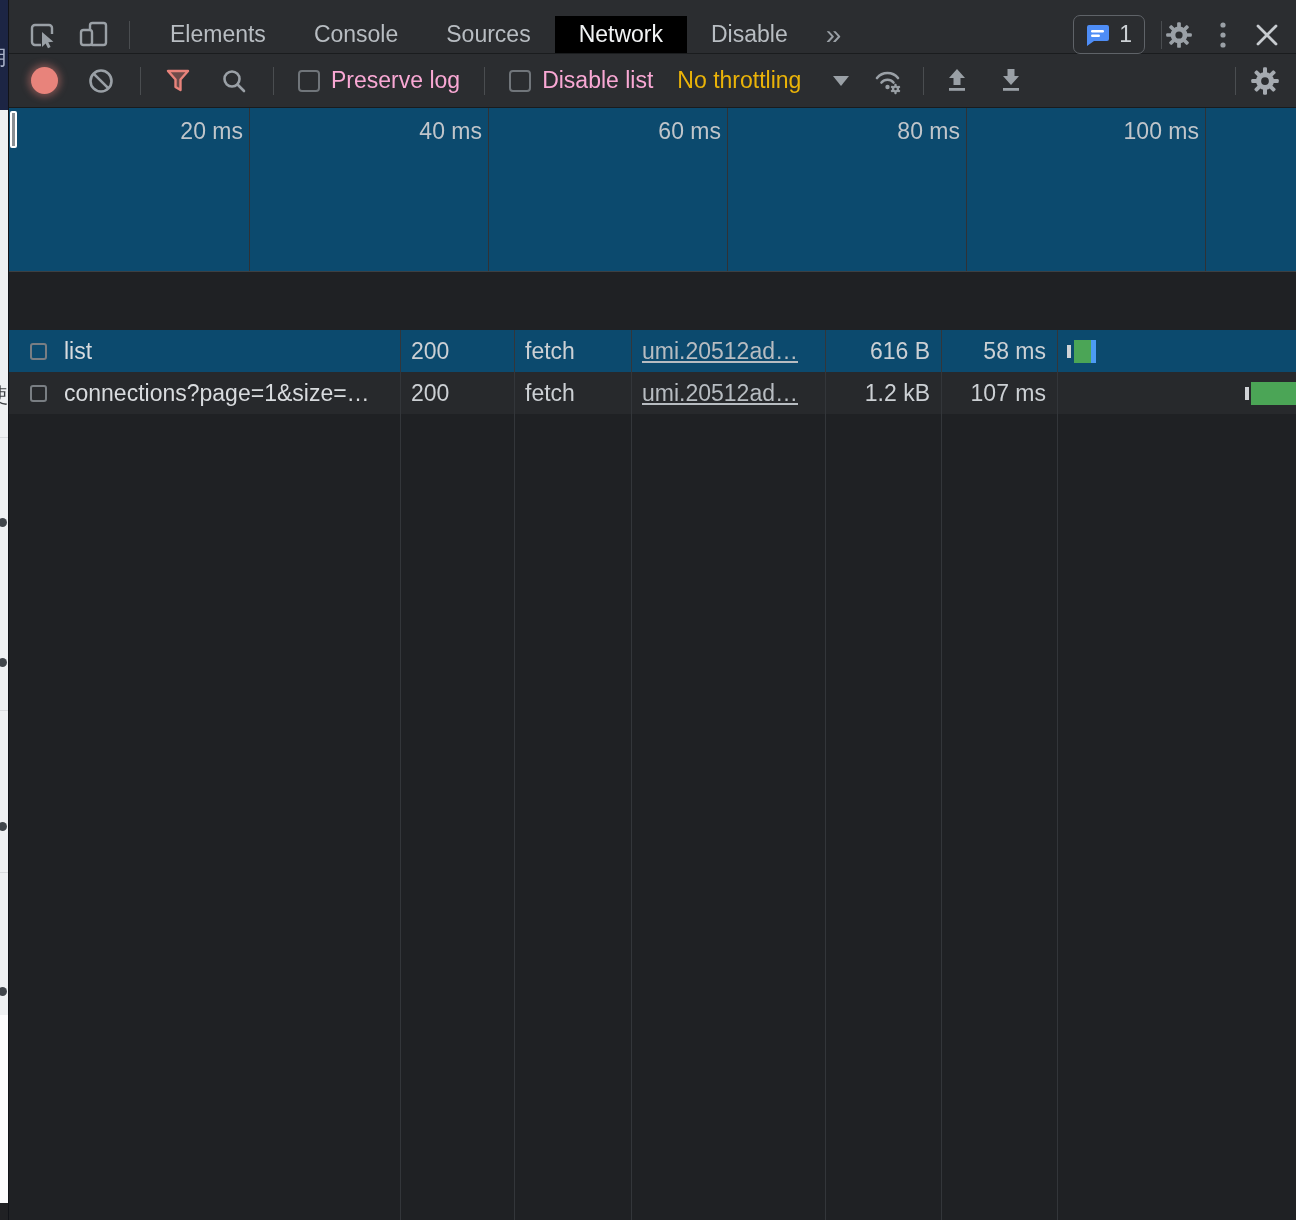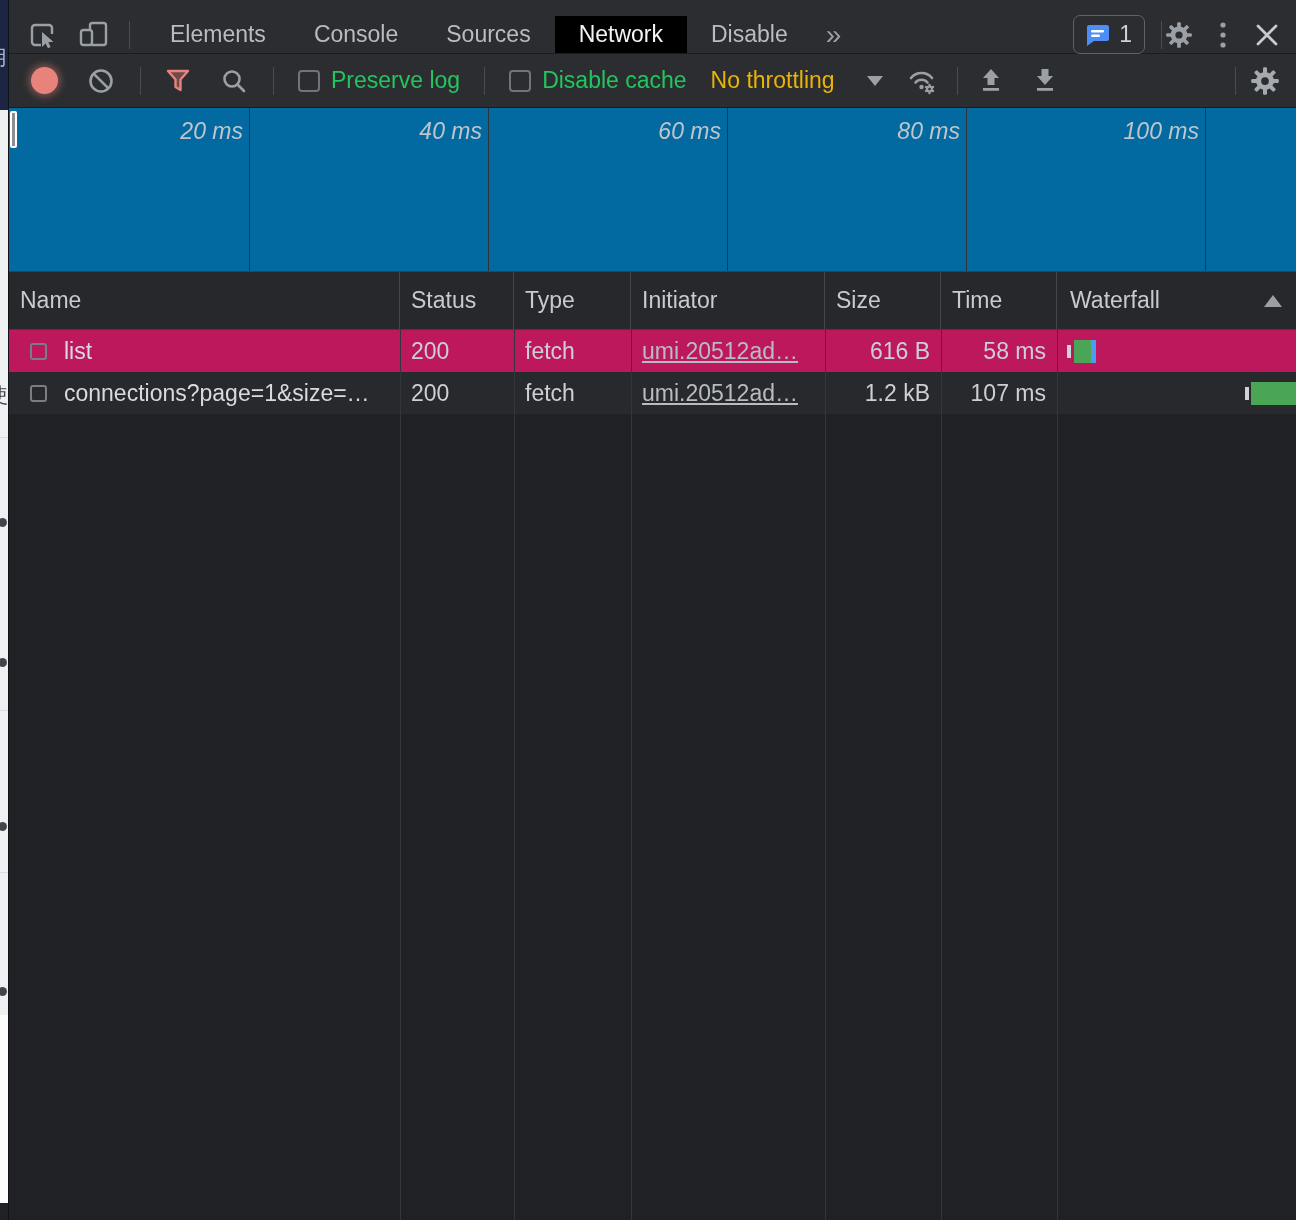--- a/index.html
+++ b/index.html
@@ -33,47 +33,47 @@
   .issues-badge { display:flex; align-items:center; gap:9px; border:1px solid #5f6368; border-radius:7px;
                   padding:5px 12px 5px 10px; color:#cdd1d5; font-size:23px; margin-right:16px; }
   .tb-right { display:flex; align-items:center; gap:10px; }
 
   
   .nettoolbar { position:absolute; left:0; top:54px; width:100%; height:54px; background:#2b2d30;
                 border-bottom:1px solid #191b1d; display:flex; align-items:center; padding-left:22px; }
   .record-dot { width:27px; height:27px; border-radius:50%; background:#e8837b;
                 box-shadow:0 0 7px 3px rgba(232,131,123,.40); flex:0 0 auto; }
   .checkbox { width:22px; height:22px; border:2px solid #70757a; border-radius:4px; background:transparent; flex:0 0 auto; }
-  .tool-label { color:#22c55e; font-size:23px; margin-left:11px; white-space:nowrap; }
+  .tool-label { color:#f9a8d4; font-size:23px; margin-left:11px; white-space:nowrap; }
   .throttling { color:#eab308; font-size:23px; margin-left:24px; white-space:nowrap; }
   .caret-down { width:0; height:0; border-left:8px solid transparent; border-right:8px solid transparent;
                 border-top:10px solid #9aa0a6; margin-left:32px; }
   .toolbar-spacer { flex:1 1 auto; }
 
   
-  .timeline { position:absolute; left:0; top:108px; width:100%; height:164px; background:#0369a1;
-              border-bottom:1px solid #3c4043; overflow:hidden;font-style:italic; }
+  .timeline { position:absolute; left:0; top:108px; width:100%; height:164px; background:#0c4a6e;
+              border-bottom:1px solid #3c4043; overflow:hidden; }
   .grid-line { position:absolute; top:0; width:1px; height:100%; background:#2f3236; }
   .grid-label { position:absolute; top:10px; width:110px; text-align:right; color:#c0c5ca; font-size:23px; }
   .overview-handle { position:absolute; left:1px; top:3px; width:7px; height:37px;
                      background:#8a8f94; border:2px solid #fff; border-radius:2px; }
 
   
   .grid-cols { display:grid; grid-template-columns:391px 114px 117px 194px 116px 116px 1fr; }
   .net-header { position:absolute; left:0; top:272px; width:100%; height:58px; background:#26282b;
                 border-bottom:1px solid #3c4043; color:#c6cbd0; font-size:23px; }
   .hcell { display:flex; align-items:center; padding-left:11px; border-right:1px solid #45484c; position:relative; }
   .hcell:last-child { border-right:none; padding-left:13px; }
   .sort-asc { position:absolute; right:14px; top:50%; margin-top:-6px; width:0; height:0;
               border-left:9px solid transparent; border-right:9px solid transparent;
               border-bottom:12px solid #9aa0a6; }
 
   .net-body { position:absolute; left:0; top:330px; width:100%; height:890px; background:#1f2124; }
   .net-row { height:42px; font-size:23px; color:#ccd0d4; position:relative; }
-  .net-row.odd { background:#be185d; }
+  .net-row.odd { background:#0c4a6e; }
   .net-row.even { background:#27292c; }
   .cell { display:flex; align-items:center; padding-left:11px; overflow:hidden; white-space:nowrap; }
   .cell.name { padding-left:0; color:#d8dbde; }
   .cell.num { justify-content:flex-end; padding-right:11px; }
   .row-check { width:17px; height:17px; border:2px solid #797e83; border-radius:3px; margin:0 17px 0 21px; flex:0 0 auto; }
   .init-link { color:#b7bcc1; text-decoration:underline; overflow:hidden; white-space:nowrap; }
   .wf-cell { position:relative; }
   .wf-seg { position:absolute; }
 
   .col-lines { position:absolute; left:0; top:330px; width:100%; height:890px; pointer-events:none; }
@@ -200,21 +200,21 @@
     </div>
 
     <div class="vdiv" style="margin-left:22px;"></div>
 
     <div class="checkbox" style="margin-left:24px;"></div>
     <span class="tool-label">Preserve log</span>
 
     <div class="vdiv" style="margin-left:24px;"></div>
 
     <div class="checkbox" style="margin-left:24px;"></div>
-    <span class="tool-label">Disable cache</span>
+    <span class="tool-label">Disable list</span>
 
     <span class="throttling">No throttling</span>
     <div class="caret-down"></div>
 
     <div class="tb-icon-btn" style="margin-left:22px;">
       <svg width="30" height="28" viewBox="0 0 30 28">
         <path d="M4 11 a 13.5 13.5 0 0 1 21 0" fill="none" stroke="#9aa0a6" stroke-width="2.6" stroke-linecap="round"></path>
         <path d="M8.5 15.5 a 8 8 0 0 1 12 0" fill="none" stroke="#9aa0a6" stroke-width="2.6" stroke-linecap="round"></path>
         <circle cx="14.5" cy="20" r="2.2" fill="#9aa0a6"></circle>
         <g fill="#9aa0a6">
@@ -275,32 +275,20 @@
         <div class="grid-line" style="left: 718px;"></div>
         <div class="grid-label" style="left: 602px;">60 ms</div>
         <div class="grid-line" style="left: 957px;"></div>
         <div class="grid-label" style="left: 841px;">80 ms</div>
         <div class="grid-line" style="left: 1196px;"></div>
         <div class="grid-label" style="left: 1080px;">100 ms</div>
       </div>
     <div class="overview-handle"></div>
   </div>
 
-  <div class="net-header grid-cols">
-    <div class="hcell">Name</div>
-    <div class="hcell">Status</div>
-    <div class="hcell">Type</div>
-    <div class="hcell">Initiator</div>
-    <div class="hcell">Size</div>
-    <div class="hcell">Time</div>
-    <div class="hcell">
-      <span>Waterfall</span>
-      <div class="sort-asc"></div>
-    </div>
-  </div>
 
   <div class="net-body">
 
     <div class="net-row odd grid-cols">
       <div class="cell name">
         <div class="row-check"></div>
         <span>list</span>
       </div>
       <div class="cell">200</div>
       <div class="cell">fetch</div>

